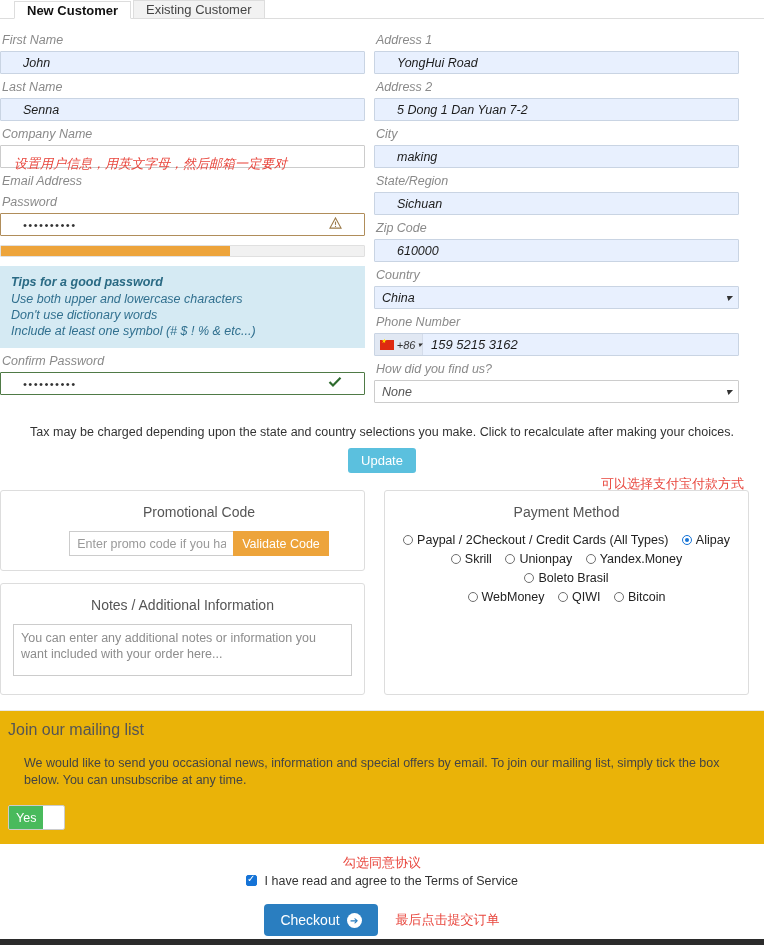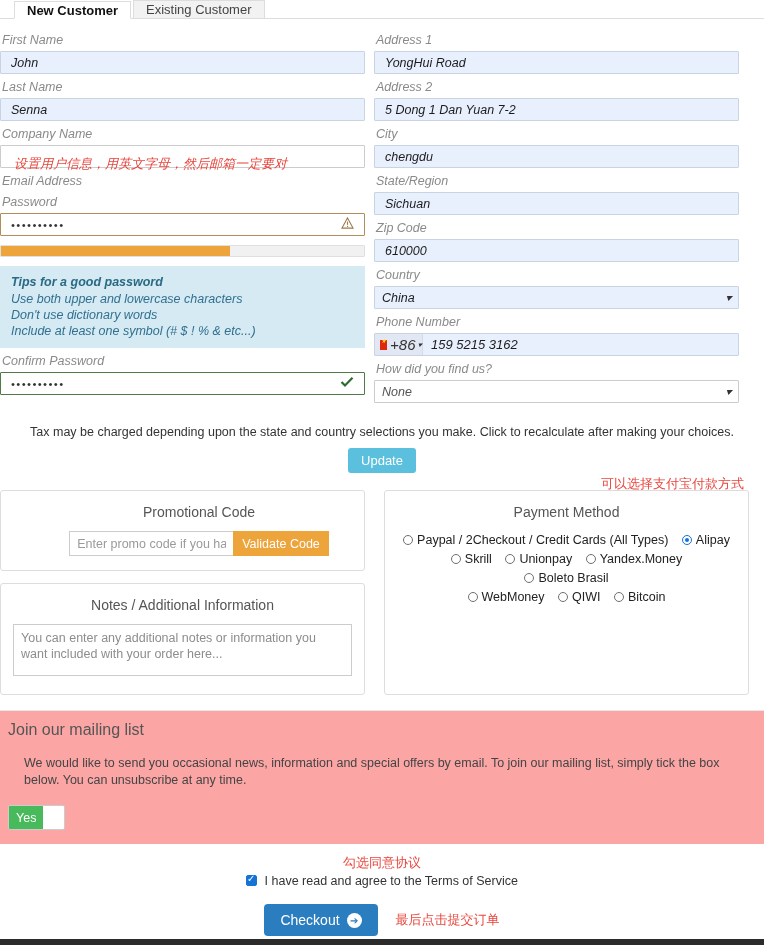--- a/index.html
+++ b/index.html
@@ -54,21 +54,21 @@
     margin: 6px 0 3px 2px;
     line-height: 15px;
   }
   .inp {
     width: 100%;
     height: 23px;
     border: 1px solid #c9d4e3;
     background: #e8f0fe;
     font-size: 12.5px;
     color: #1c1c1c;
-    padding: 0 10px;
+    padding: 0 22px;
     font-family: "Liberation Sans", sans-serif;
     border-radius: 1px;
     display: flex;
     align-items: center;
   }
   .inp.plain { background: #ffffff; border: 1px solid #cccccc; }
   .inp.ok { border: 1px solid #4f7a46; background: #ffffff; }
   .inp.warn { border: 1px solid #b08d5a; background: #ffffff; }
   .inp .dots { letter-spacing: 1.5px; font-size: 11px; color:#333; }
   .inp .grow { flex: 1 1 auto; }
@@ -140,21 +140,21 @@
     width: 48px; height: 100%;
     background: #e1e8f3;
     display:flex; align-items:center; gap:3px;
     padding-left: 5px;
     border-right: 1px solid #d4dcea;
   }
   .flag {
     width: 15px; height: 10px; background: #de2910; position: relative; display:block;
   }
   .flag:after{content:"★"; position:absolute; left:1px; top:-3px; font-size:6px; color:#ffde00;}
-  .phone .cc { font-size: 15px; color: #333; }
+  .phone .cc { font-size: 11px; color: #333; }
   .phone .num { padding-left: 8px; font-size: 13px; color:#1c1c1c; }
 
   
   .tax {
     text-align: center;
     font-size: 12.5px;
     color: #333;
     margin-top: 22px;
   }
   .btn-update {
@@ -234,21 +234,21 @@
     padding: 5px 7px; resize: none;
     font-family: "Liberation Sans", sans-serif;
     line-height: 16px;
     background: #fff;
   }
   .notes-area::placeholder { color: #8d8d8d; }
 
   
   .mailing {
     margin-top: 15px;
-    background: #fca5a5;
+    background: #eab308;
     border-top: 1px solid #e8e8e8;
     padding: 10px 14px 14px 8px;
   }
   .mailing h3 {
     margin: 0 0 2px 0; font-weight: normal;
     font-size: 16px; color: #555;
   }
   .mailing p { margin: 16px; font-size: 12.5px; color: #444; line-height: 17px; max-width: 715px;}
   .toggle {
     margin-top: 9px; width: 57px; height: 25px;
@@ -369,21 +369,21 @@
       <span>YongHui Road</span>
     </div>
 
     <div class="fieldlabel">Address 2</div>
     <div class="inp">
       <span>5 Dong 1 Dan Yuan 7-2</span>
     </div>
 
     <div class="fieldlabel">City</div>
     <div class="inp">
-      <span>chengdu</span>
+      <span>making</span>
     </div>
 
     <div class="fieldlabel">State/Region</div>
     <div class="inp">
       <span>Sichuan</span>
     </div>
 
     <div class="fieldlabel">Zip Code</div>
     <div class="inp">
       <span>610000</span>

